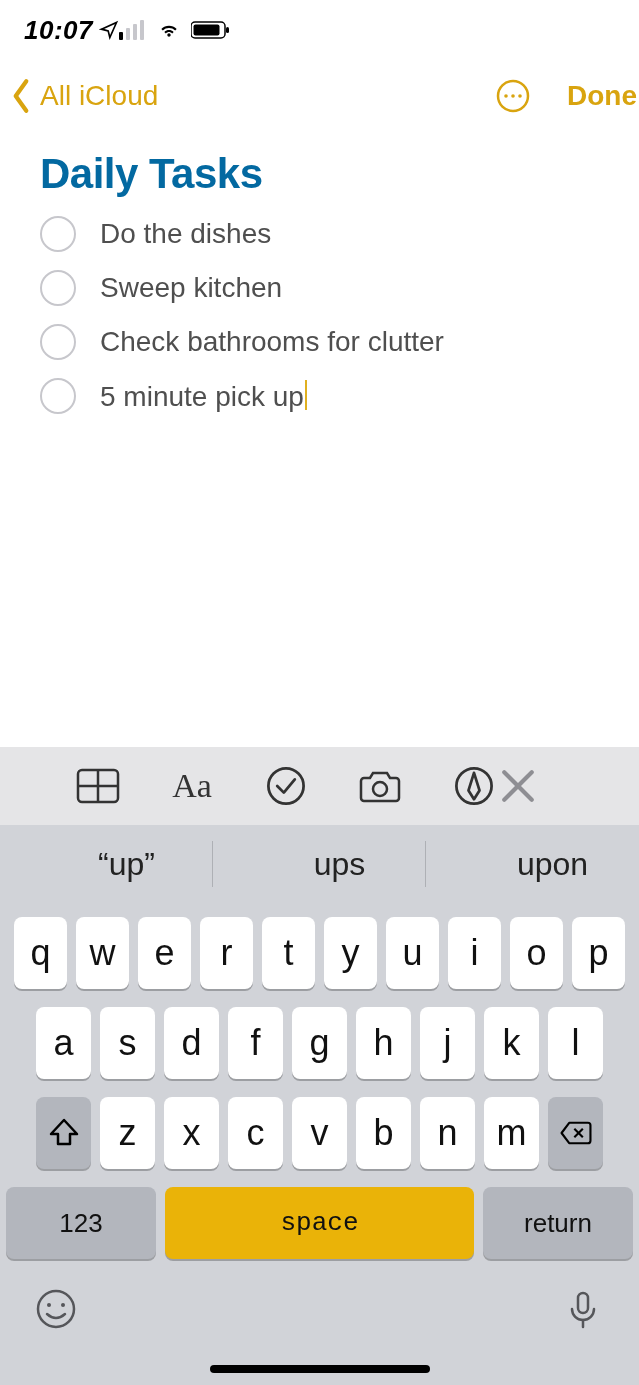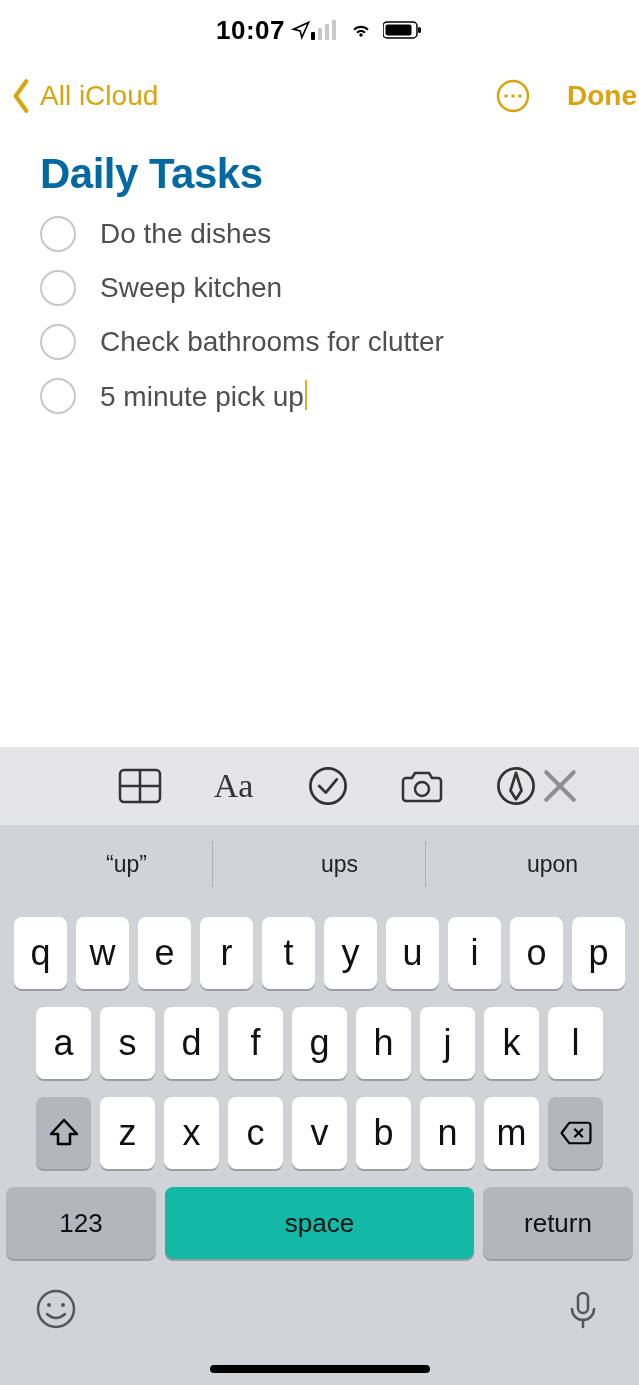--- a/index.html
+++ b/index.html
@@ -9,22 +9,23 @@
     font-family: -apple-system, "Helvetica Neue", Arial, sans-serif;
     background: #fff;
     overflow: hidden;
     position: relative;
   }
   
   .status-bar {
     height: 60px;
     display: flex;
     align-items: center;
-    justify-content: center;
+    justify-content: flex-start;
     padding: 0 24px;
+    font-style: italic;
   }
   .status-time {
     font-size: 26px;
     font-weight: 600;
     letter-spacing: 0.5px;
   }
   .status-right {
     display: flex;
     align-items: center;
     gap: 8px;
@@ -94,21 +95,21 @@
     bottom: 0;
     left: 0;
     width: 100%;
   }
   .kb-toolbar {
     background: #e5e5e7;
     height: 78px;
     display: flex;
     align-items: center;
     padding: 0 16px;
-    justify-content: center;
+    justify-content: flex-start;
   }
   .kb-tool-left {
     display: flex;
     align-items: center;
     gap: 50px;
     padding-left: 60px;
   }
   .kb-tool {
     width: 44px;
     height: 44px;
@@ -123,21 +124,21 @@
   .kb-suggest {
     background: #d1d3d8;
     height: 78px;
     display: flex;
   }
   .kb-suggest-item {
     flex: 1;
     display: flex;
     align-items: center;
     justify-content: center;
-    font-size: 23px;
+    font-size: 32px;
     color: #222;
     position: relative;
     margin-left: 40px;
   }
   .kb-suggest-item:not(:last-child)::after {
     content: "";
     position: absolute;
     right: 0;
     top: 20%;
     height: 60%;
@@ -177,23 +178,24 @@
     color: #111;
   }
   .kb-key.fn svg { width: 34px; height: 34px; }
   .kb-row.r4 { margin-bottom: 6px; }
   .kb-key.k123 {
     background: #b3b6bd;
     width: 150px;
     font-size: 26px;
   }
   .kb-key.space {
-    background: #14b8a6;
+    background: #eab308;
     flex: 1;
     font-size: 26px;
+    font-family: Liberation Mono, monospace;
   }
   .kb-key.return {
     background: #b3b6bd;
     width: 150px;
     font-size: 26px;
   }
   .kb-bottom {
     background: #d1d3d8;
     height: 110px;
     display: flex;

